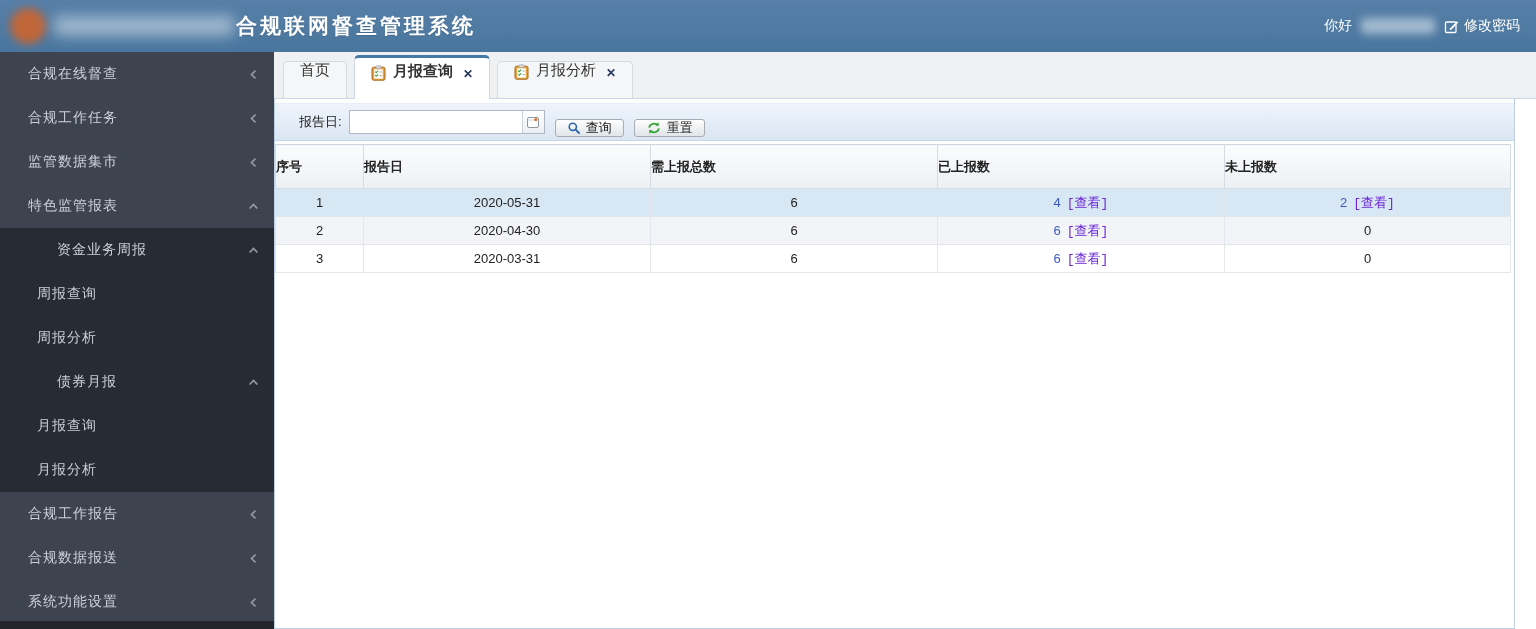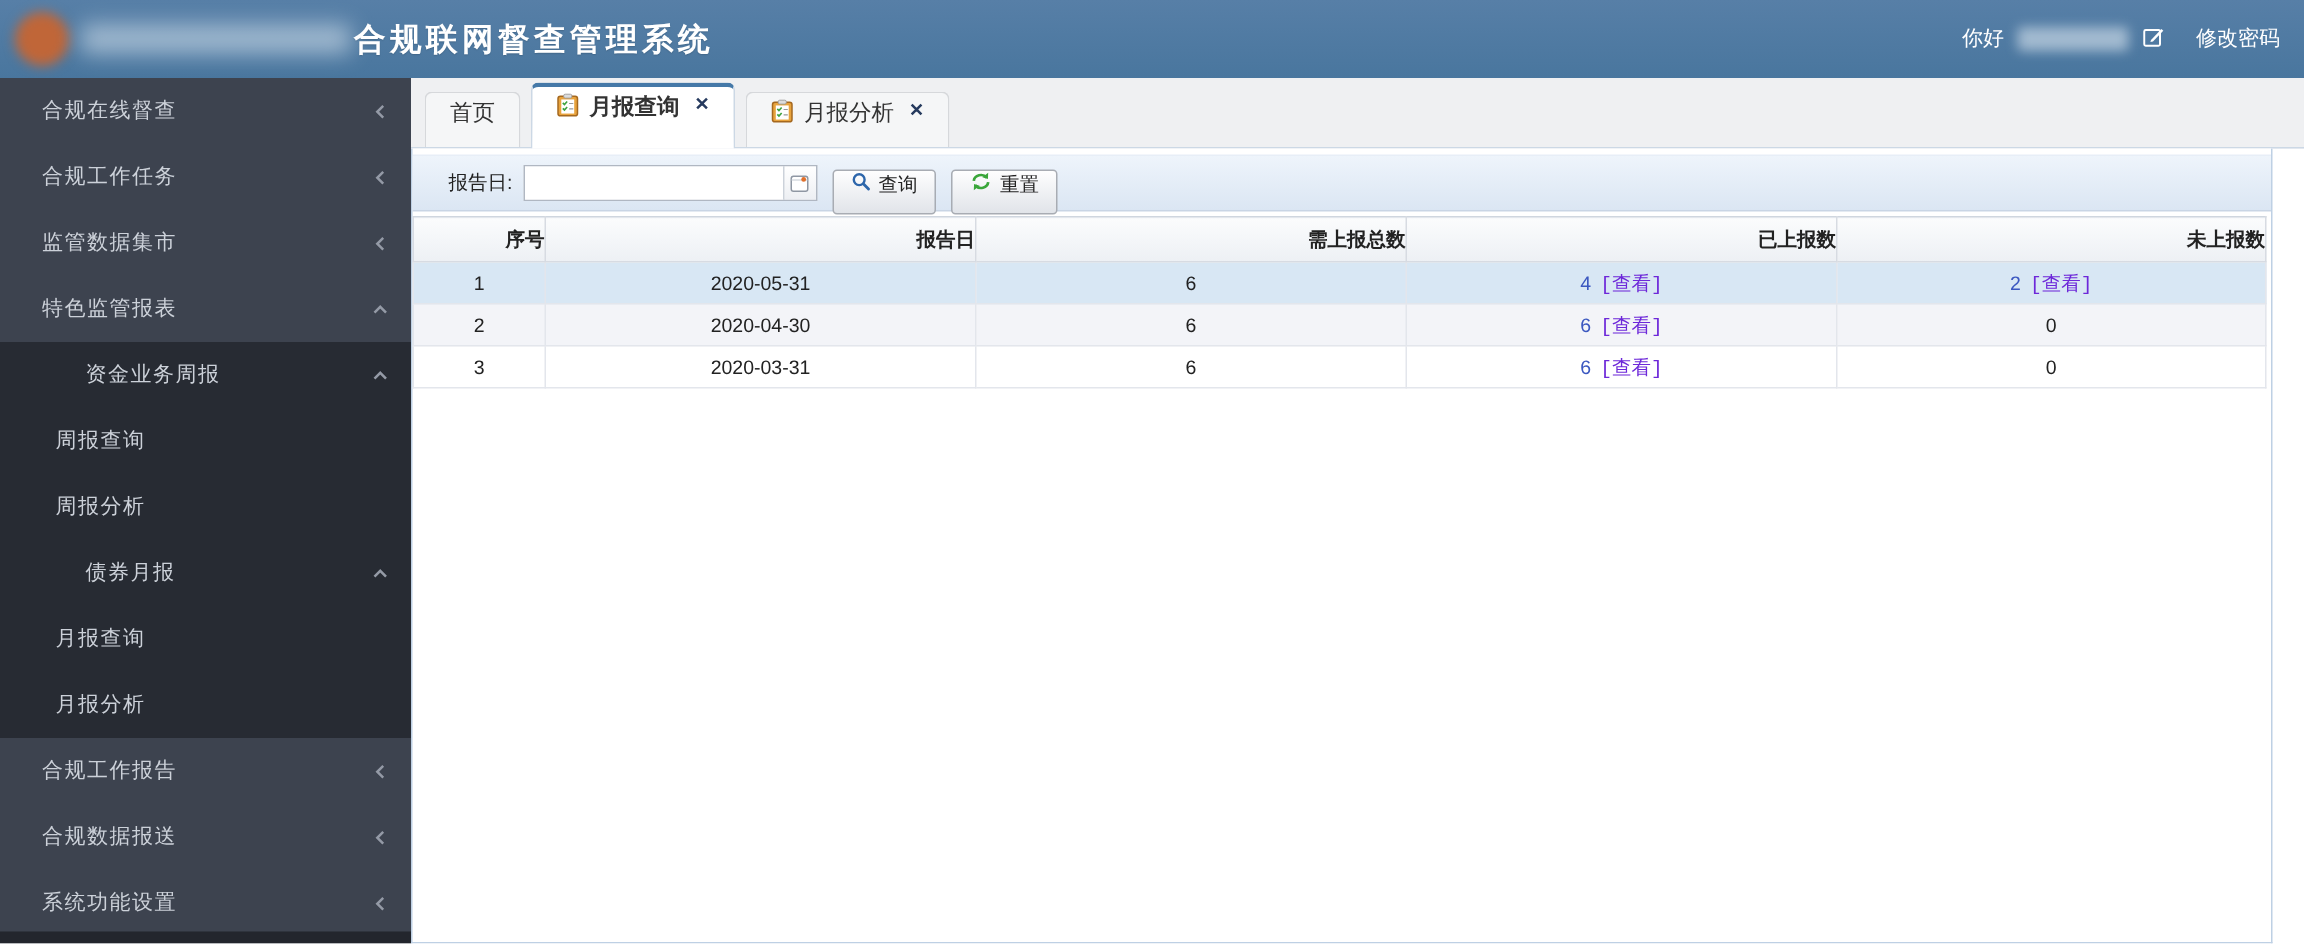--- a/index.html
+++ b/index.html
@@ -13,69 +13,69 @@
   .logo-circle { width:36px; height:36px; border-radius:50%; background:#c06638;
                  filter:blur(4px); margin-left:10px; flex:0 0 36px; }
   .brand-blur { width:180px; height:20px; border-radius:4px; background:rgba(235,243,250,.5);
                 filter:blur(7px); margin-left:8px; }
   .app-title { color:#fff; font-size:21px; font-weight:bold; letter-spacing:3px;
                margin-left:2px; white-space:nowrap; text-shadow:0 1px 1px rgba(0,0,0,.15); }
   .topbar-right { margin-left:auto; display:flex; align-items:center; gap:9px;
                   padding-right:16px; color:#fff; font-size:14px; }
   .user-blur { width:74px; height:16px; border-radius:3px; background:rgba(230,238,246,.55);
                filter:blur(4px); }
-  .edit-pass { display:flex; align-items:flex-start; gap:21px; cursor:pointer; }
+  .edit-pass { display:flex; align-items:center; gap:5px; cursor:pointer; }
 
   
   .body { flex:1; display:flex; min-height:0; }
 
   
   .sidebar { width:274px; flex:0 0 274px; background:#3d434f; position:relative; overflow:hidden;font-family:Liberation Serif, serif; }
   .sb-item { height:44px; display:flex; align-items:center; padding-right:15px;
              color:#ccd1d9; font-size:14px; cursor:pointer; letter-spacing:1px; }
   .sb-item.lv1 { padding-left:28px; }
   .sb-item.lv2 { padding-left:57px; }
   .sb-item.lv3 { padding-left:37px; }
   .sb-item.dark { background:#272b33; }
   .chev { margin-left:auto; color:#949aa6; display:flex; align-items:center; }
   .sb-footer { position:absolute; left:0; right:0; bottom:0; height:8px; background:#23262d; }
 
   
   .content { flex:1; min-width:0; display:flex; flex-direction:column; background:#fff; }
   .tabbar { height:47px; flex:0 0 47px; background:#eff0f2; display:flex;
             align-items:flex-end; padding-left:9px; gap:7px; border-bottom:1px solid #ccd8e5; }
-  .tab { height:37px; display:flex; align-items:flex-start; gap:7px; padding:4px 16px;
+  .tab { height:37px; display:flex; align-items:flex-end; gap:7px; padding:18px 16px;
          background:#f5f6f7; border:1px solid #d6d8db; border-bottom:none;
          border-radius:5px 5px 0 0; font-size:15px; color:#333; cursor:pointer; white-space:nowrap; }
   .tab.active { background:#fff; border-color:#ccd8e5; border-top:3px solid #4579a8;
                 height:44px; font-weight:bold; margin-bottom:-1px; position:relative; z-index:2; }
   .tab-close { font-size:12px; font-weight:bold; color:#263a5e; margin-left:3px; cursor:pointer; }
 
   .panel { flex:1; margin-right:21px; border:1px solid #bed0e4; border-top:none;
            background:#fff; overflow:hidden; }
   .toolbar { height:38px; margin-top:4px; background:linear-gradient(#eef4fb,#dbe6f3);
              border-top:1px solid #e7eef7; border-bottom:1px solid #c9d5e5;
              display:flex; align-items:center; gap:7px; padding-left:24px; }
   .toolbar-label { font-size:13px; color:#222; }
   .datebox { display:flex; width:196px; height:24px; background:#fff;
              border:1px solid #b0b7c2; align-items:stretch; }
   .datebox input { flex:1; min-width:0; border:none; outline:none; font-size:13px;
                    padding:0 5px; font-family:"Liberation Sans", sans-serif; }
   .cal-btn { width:22px; flex:0 0 22px; border-left:1px solid #ccd2da;
              background:linear-gradient(#ffffff,#edeff3); display:flex;
              align-items:center; justify-content:center; cursor:pointer; }
-  .btn { display:flex; gap:5px; height:30px; padding:0 11px;
+  .btn { display:flex; align-items:center; gap:5px; height:18px; padding:0 11px;
          border:1px solid #a8acb3; border-radius:3px; color:#222; font-size:13px;
          background:linear-gradient(#fefefe,#e1e4e9); cursor:pointer; margin-left:3px;margin-top:11px; }
 
   .grid-wrap { margin-top:3px; }
   table.grid { border-collapse:collapse; table-layout:fixed; width:1235px;
                font-size:13px; color:#222; }
-  .grid th { height:30px; font-weight:bold; background:linear-gradient(#fbfcfd,#edf0f4);
-             border:1px solid #d7dbe2; border-top:1px solid #cfd6df; text-align:right; }
+  .grid th { height:44px; font-weight:bold; background:linear-gradient(#fbfcfd,#edf0f4);
+             border:1px solid #d7dbe2; border-top:1px solid #cfd6df; text-align:left; }
   .grid td { height:28px; border:1px solid #e3e6ec; text-align:center; background:#fff; }
   .grid tr.striped td { background:#f3f4f8; }
   .grid tr.selected td { background:#d8e7f4; }
   .num-link { color:#3c58c0; }
   a.view { color:#6d28d9; text-decoration:none; margin-left:6px; cursor:pointer;font-family:Liberation Mono, monospace; }
 </style>
 </head>
 <body>
 
 <div class="app">

